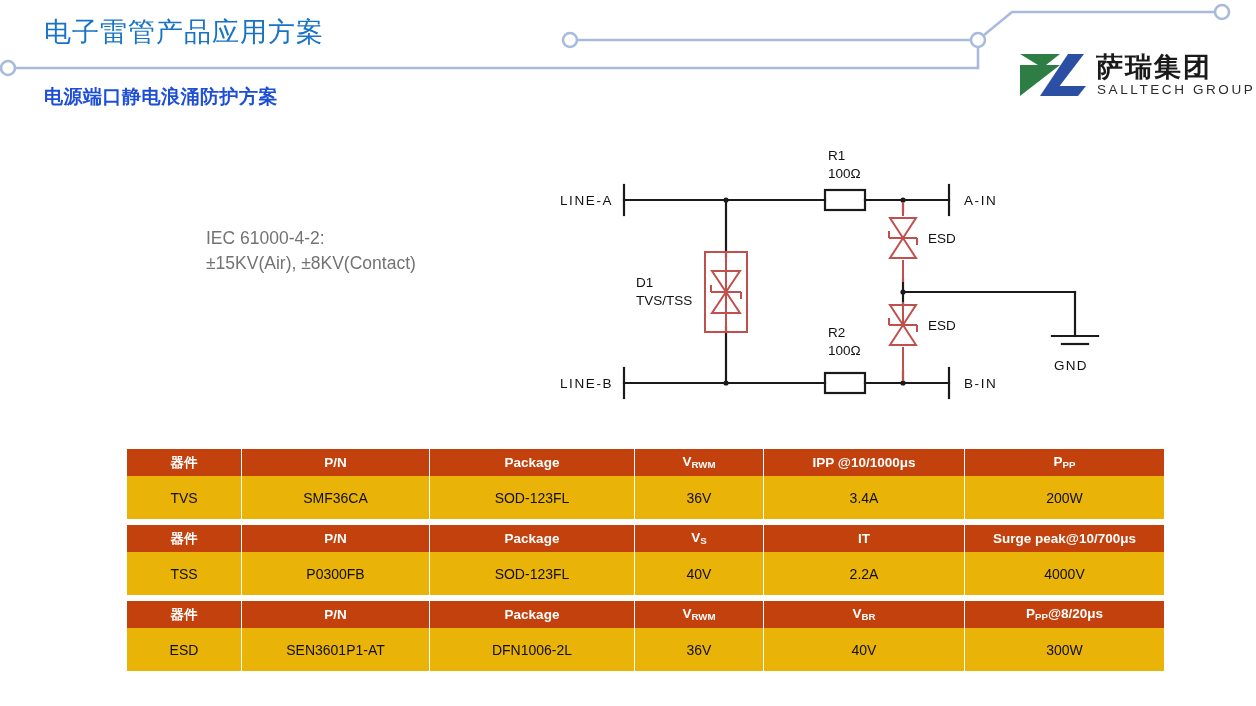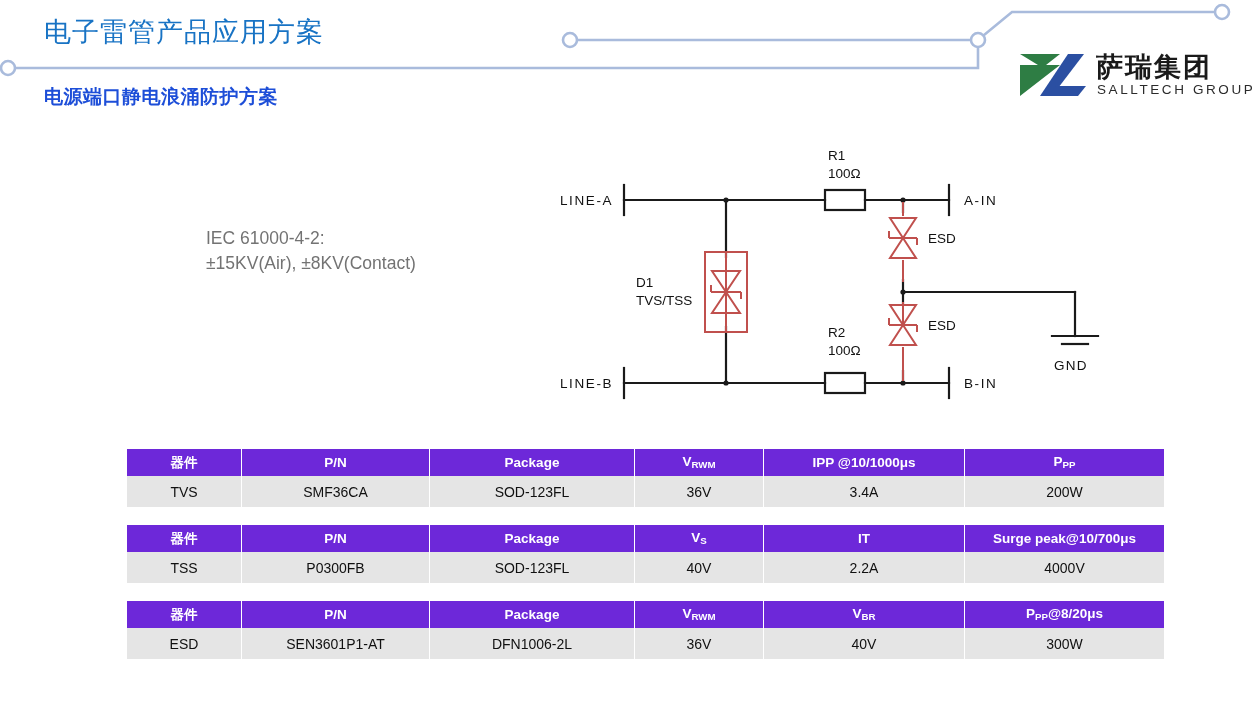--- a/index.html
+++ b/index.html
@@ -101,38 +101,38 @@
     width: 1034px;
     border-collapse: separate;
     border-spacing: 1px 0;
     table-layout: fixed;
   }
   .spec-table.t1 { top: 449px; }
   .spec-table.t2 { top: 525px; }
   .spec-table.t3 { top: 601px; }
 
   .spec-table th {
-    background: #6d28d9;
+    background: #c2410c;
     color: #ffffff;
     font-size: 13.5px;
     font-weight: bold;
     height: 27px;
     text-align: center;
     border: 0;
     padding: 0;
     white-space: nowrap;
   }
   .spec-table td {
-    background: #e5e5e5;
+    background: #eab308;
     color: #101010;
     font-size: 14px;
     height: 31px;
     text-align: center;
     border: 0;
-    padding: 0;
+    padding: 6px;
     white-space: nowrap;
   }
   .spec-table th sub,
   .spec-table td sub {
     font-size: 0.72em;
     vertical-align: -0.22em;
   }
   .c0 { width: 114px; }
   .c1 { width: 187px; }
   .c2 { width: 204px; }

